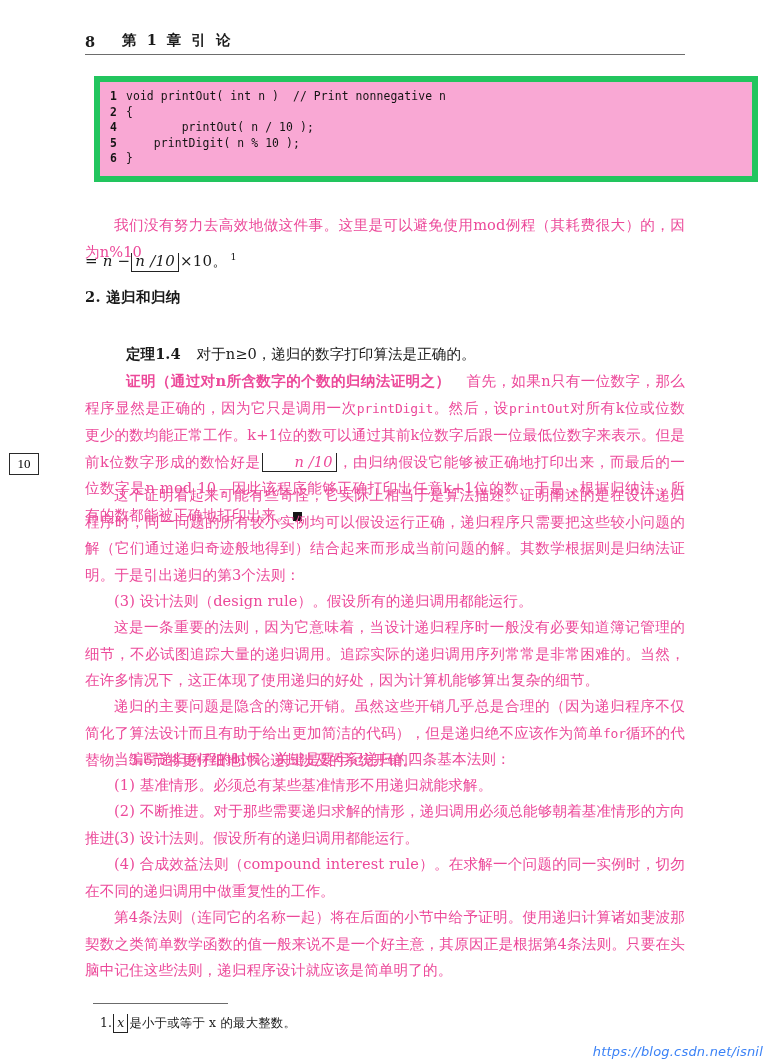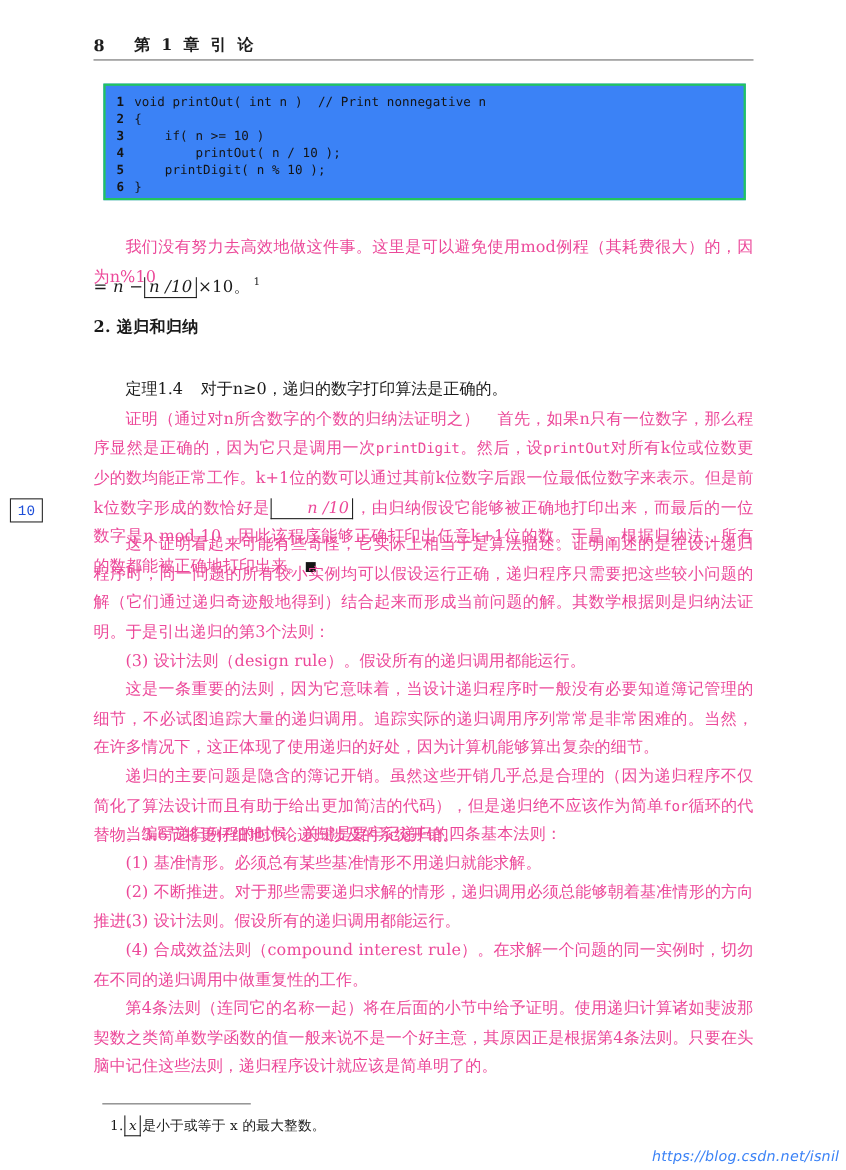--- a/index.html
+++ b/index.html
@@ -50,24 +50,24 @@
     width: 600px;
     height: 1px;
     background: #6d6d6d;
   }
 
   
   .codebox {
     position: absolute;
     left: 94px;
     top: 76px;
-    width: 584px;
+    width: 664px;
     height: 106px;
-    border: 2px solid #22c55e;
-    background: #3b82f6;
+    border: 6px solid #22c55e;
+    background: #f9a8d4;
     box-sizing: border-box;
   }
   .codebox .inner {
     padding: 7px 0 0 10px;
   }
   .code-line {
     font-family: "DejaVu Sans Mono", "Liberation Mono", monospace;
     font-size: 11.4px;
     line-height: 15.6px;
     color: #141414;
@@ -104,21 +104,21 @@
     color: #ec4899;
     letter-spacing: 0.1px;
   }
   .para.ind { text-indent: 29px; }
   .mono {
     font-family: "DejaVu Sans Mono", "Liberation Mono", monospace;
     font-size: 13px;
     letter-spacing: -0.2px;
   }
   .it { font-style: italic; }
-  .bold { font-weight: normal; }
+  .bold { font-weight: bold; margin-left: 12px; }
 
   
   .formula {
     position: absolute;
     left: 85px;
     top: 245px;
     font-size: 15px;
     line-height: 24px;
     letter-spacing: 0.2px;
   }
@@ -168,25 +168,25 @@
 
   
   .marginbox {
     position: absolute;
     left: 9px;
     top: 453px;
     width: 28px;
     height: 20px;
     border: 1.1px solid #2a2a2a;
     font-size: 13px;
-    font-family: Liberation Mono, monospace;
+    font-family: Liberation Serif, serif;
     display: flex;
     align-items: center;
     justify-content: center;
-    color: #1d4ed8;
+    color: #000000;
   }
 
   
   .fn-rule {
     position: absolute;
     left: 93px;
     top: 1003px;
     width: 135px;
     height: 1px;
     background: #6b6b6b;
@@ -222,21 +222,20 @@
   <div class="runhead">
     <span class="folio">8</span>
     <span class="chap">第 1 章  引    论</span>
   </div>
   <div class="rule-top"></div>
 
   <div class="codebox">
     <div class="inner">
       <div class="code-line"><span class="ln">1</span><span>void printOut( int n )  // Print nonnegative n</span></div>
       <div class="code-line"><span class="ln">2</span><span>{</span></div>
-      <div class="code-line"><span class="ln">3</span><span>    if( n &gt;= 10 )</span></div>
       <div class="code-line"><span class="ln">4</span><span>        printOut( n / 10 );</span></div>
       <div class="code-line"><span class="ln">5</span><span>    printDigit( n % 10 );</span></div>
       <div class="code-line"><span class="ln">6</span><span>}</span></div>
     </div>
   </div>
 
 
   <div class="para ind" style="top:212px;">我们没有努力去高效地做这件事。这里是可以避免使用mod例程（其耗费很大）的，因为n%10</div>
 
   <div class="formula">

